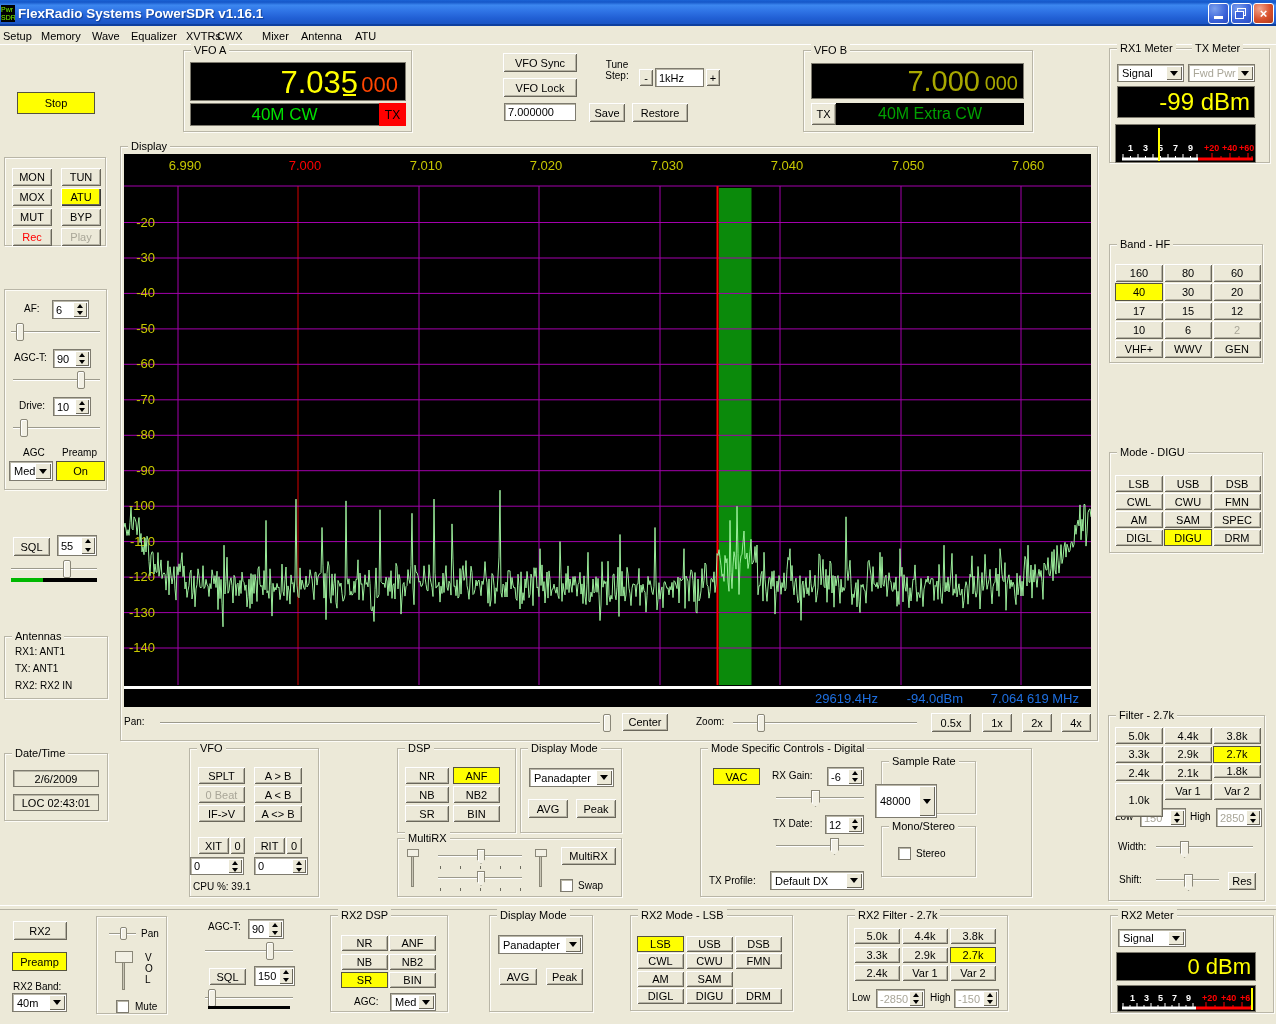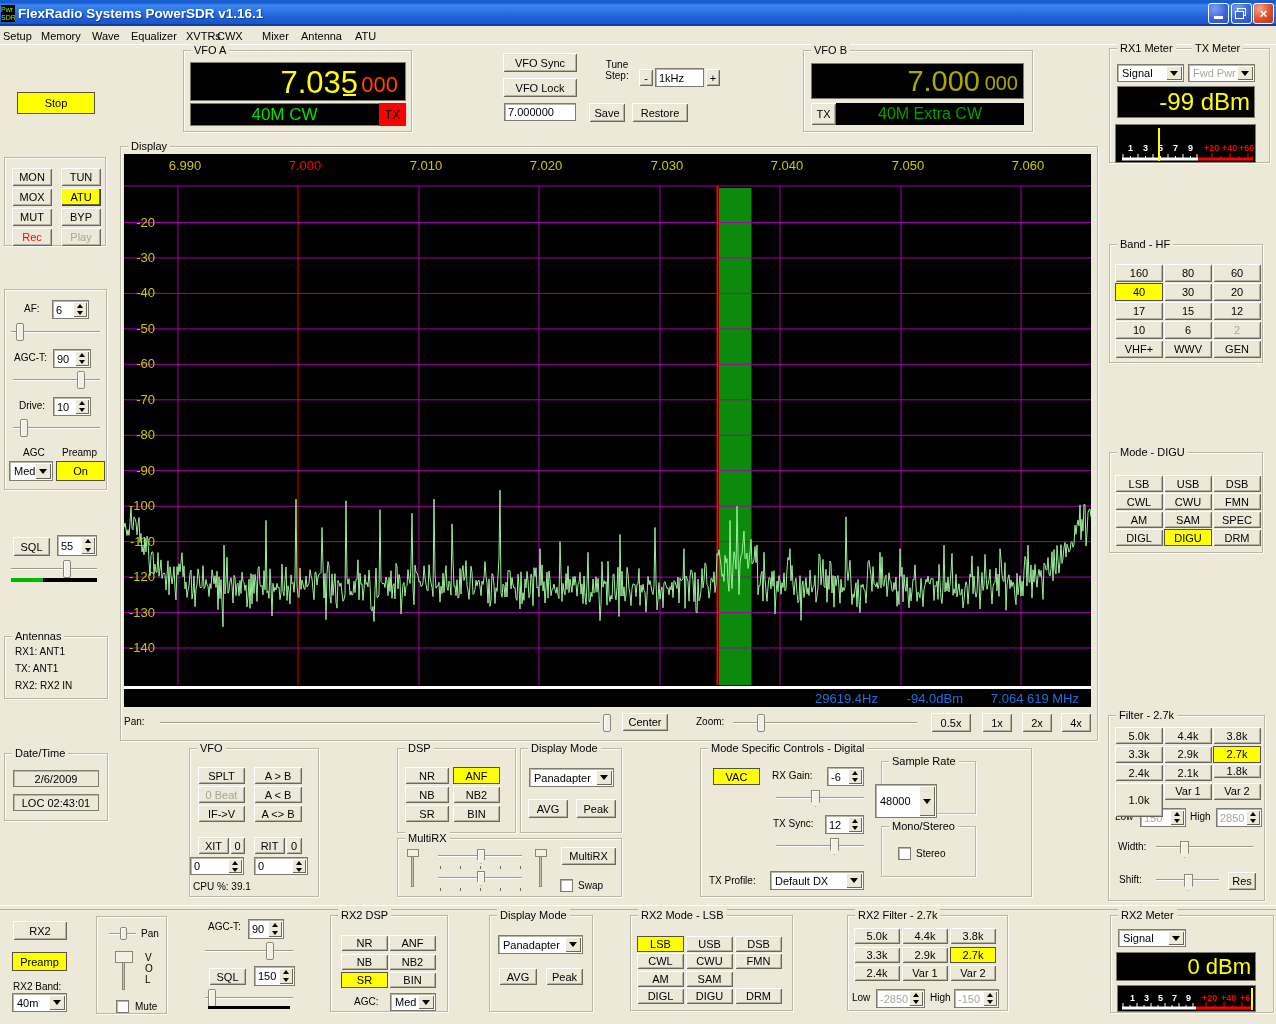--- a/index.html
+++ b/index.html
@@ -506,21 +506,21 @@
 <div class="lbl" style="left:772px;top:770px">RX Gain:</div>
 <div class="spin" style="left:827px;top:767px;width:37px;height:19px">
     <span class="v">-6</span>
     <span class="ud">
       <span class="tri-u"></span>
       <span class="tri-d"></span>
     </span>
   </div>
 <div class="hsl" style="left:776px;top:797px;width:88px"></div>
 <div class="pth" style="left:811px;top:790px"></div>
-<div class="lbl" style="left:773px;top:818px">TX Sync:</div>
+<div class="lbl" style="left:773px;top:818px">TX Date:</div>
 <div class="spin" style="left:825px;top:815px;width:39px;height:19px">
     <span class="v">12</span>
     <span class="ud">
       <span class="tri-u"></span>
       <span class="tri-d"></span>
     </span>
   </div>
 <div class="hsl" style="left:776px;top:845px;width:88px"></div>
 <div class="pth" style="left:830px;top:838px"></div>
 <div class="lbl" style="left:709px;top:875px">TX Profile:</div>

